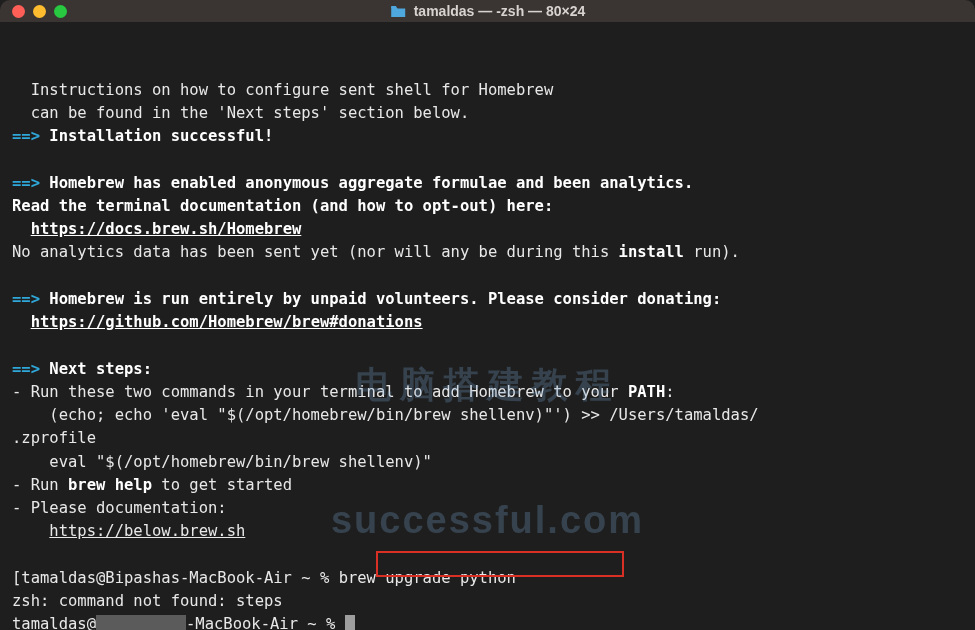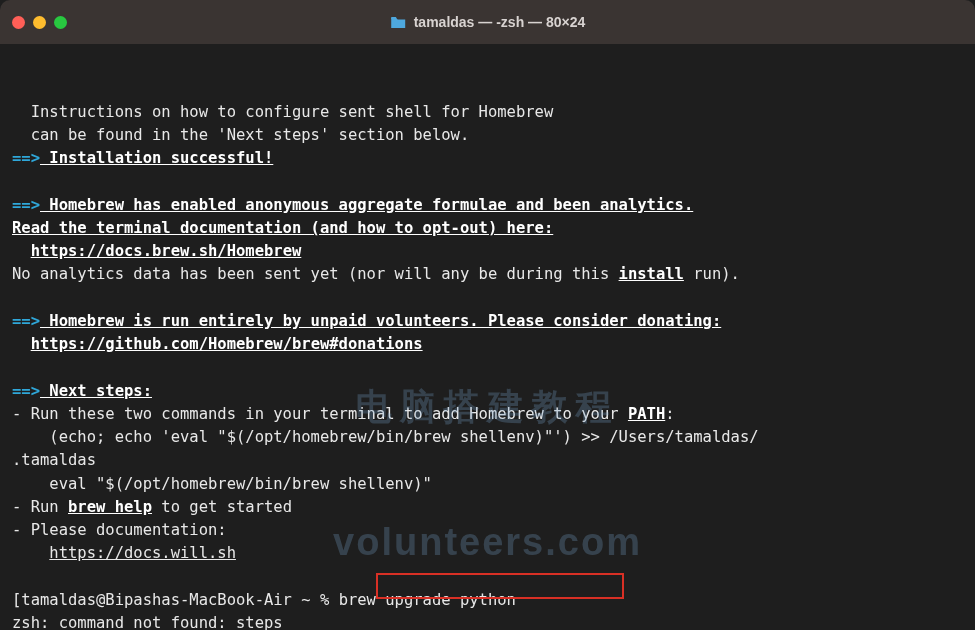--- a/index.html
+++ b/index.html
@@ -7,21 +7,21 @@
       width: 975px;
       height: 630px;
       background: #1e1e1e;
       font-family: "SF Mono", Menlo, Monaco, Consolas, monospace;
       font-size: 15.5px;
       line-height: 1.5;
       overflow: hidden;
       position: relative;
     }
     .titlebar {
-      height: 44px;
+      height: 22px;
       background: #3a3432;
       display: flex;
       align-items: center;
       padding: 0 12px;
       position: relative;
       border-top-left-radius: 10px;
       border-top-right-radius: 10px;
     }
     .traffic-lights {
       display: flex;
@@ -56,21 +56,21 @@
     }
     .terminal-body {
       background: #1e1e1e;
       color: #e8e8e8;
       padding: 10px 12px;
       white-space: pre;
       height: calc(100% - 34px);
       position: relative;
     }
     .arrow { color: #2fa7d9; font-weight: bold; }
-    .bold { font-weight: bold; color: #ffffff; text-decoration: underline; }
+    .bold { font-weight: bold; color: #ffffff; }
     .link { text-decoration: underline; }
     .watermark {
       position: absolute;
       top: 250px;
       left: 50%;
       transform: translateX(-50%);
       color: rgba(120, 160, 200, 0.28);
       font-family: Arial, sans-serif;
       font-size: 38px;
       font-weight: bold;
@@ -116,40 +116,40 @@
         <rect x="1" y="1" width="5" height="2" rx="0.5" fill="#4ea8de"></rect>
       </svg>
     </span>
     <span>tamaldas — -zsh — 80×24</span>
   </div>
 </div>
 
 <div class="terminal-body">
 <div class="watermark">
   <div class="zh">电脑搭建教程</div>
-  <div>volunteers.com</div>
+  <div>successful.com</div>
 </div>
 <span>  Instructions on how to configure sent shell for Homebrew</span>
 <span>  can be found in the 'Next steps' section below.</span>
 <span class="arrow">==&gt;</span><span class="bold"> Installation successful!</span>
 
 <span class="arrow">==&gt;</span><span class="bold"> Homebrew has enabled anonymous aggregate formulae and been analytics.</span>
 <span class="bold">Read the terminal documentation (and how to opt-out) here:</span>
   <span class="bold link">https://docs.brew.sh/Homebrew</span>
 <span>No analytics data has been sent yet (nor will any be during this </span><span class="bold">install</span><span> run).</span>
 
 <span class="arrow">==&gt;</span><span class="bold"> Homebrew is run entirely by unpaid volunteers. Please consider donating:</span>
   <span class="bold link">https://github.com/Homebrew/brew#donations</span>
 
 <span class="arrow">==&gt;</span><span class="bold"> Next steps:</span>
 <span>- Run these two commands in your terminal to add Homebrew to your </span><span class="bold">PATH</span><span>:</span>
 <span>    (echo; echo 'eval "$(/opt/homebrew/bin/brew shellenv)"') &gt;&gt; /Users/tamaldas/</span>
-<span>.tamaldas</span>
+<span>.zprofile</span>
 <span>    eval "$(/opt/homebrew/bin/brew shellenv)"</span>
 <span>- Run </span><span class="bold">brew help</span><span> to get started</span>
 <span>- Please documentation:</span>
-    <span class="link">https://docs.will.sh</span>
+    <span class="link">https://below.brew.sh</span>
 
 <span>[tamaldas@Bipashas-MacBook-Air ~ % </span><span>brew upgrade python</span>
 <span>zsh: command not found: steps</span>
 <span>tamaldas@</span><span class="redact"></span><span>-MacBook-Air ~ % </span><span class="cursor"></span>
 <div class="highlight-box" style="top: 529px; left: 376px; width: 248px; height: 26px;"></div>
 </div>
 
 </body></html>

